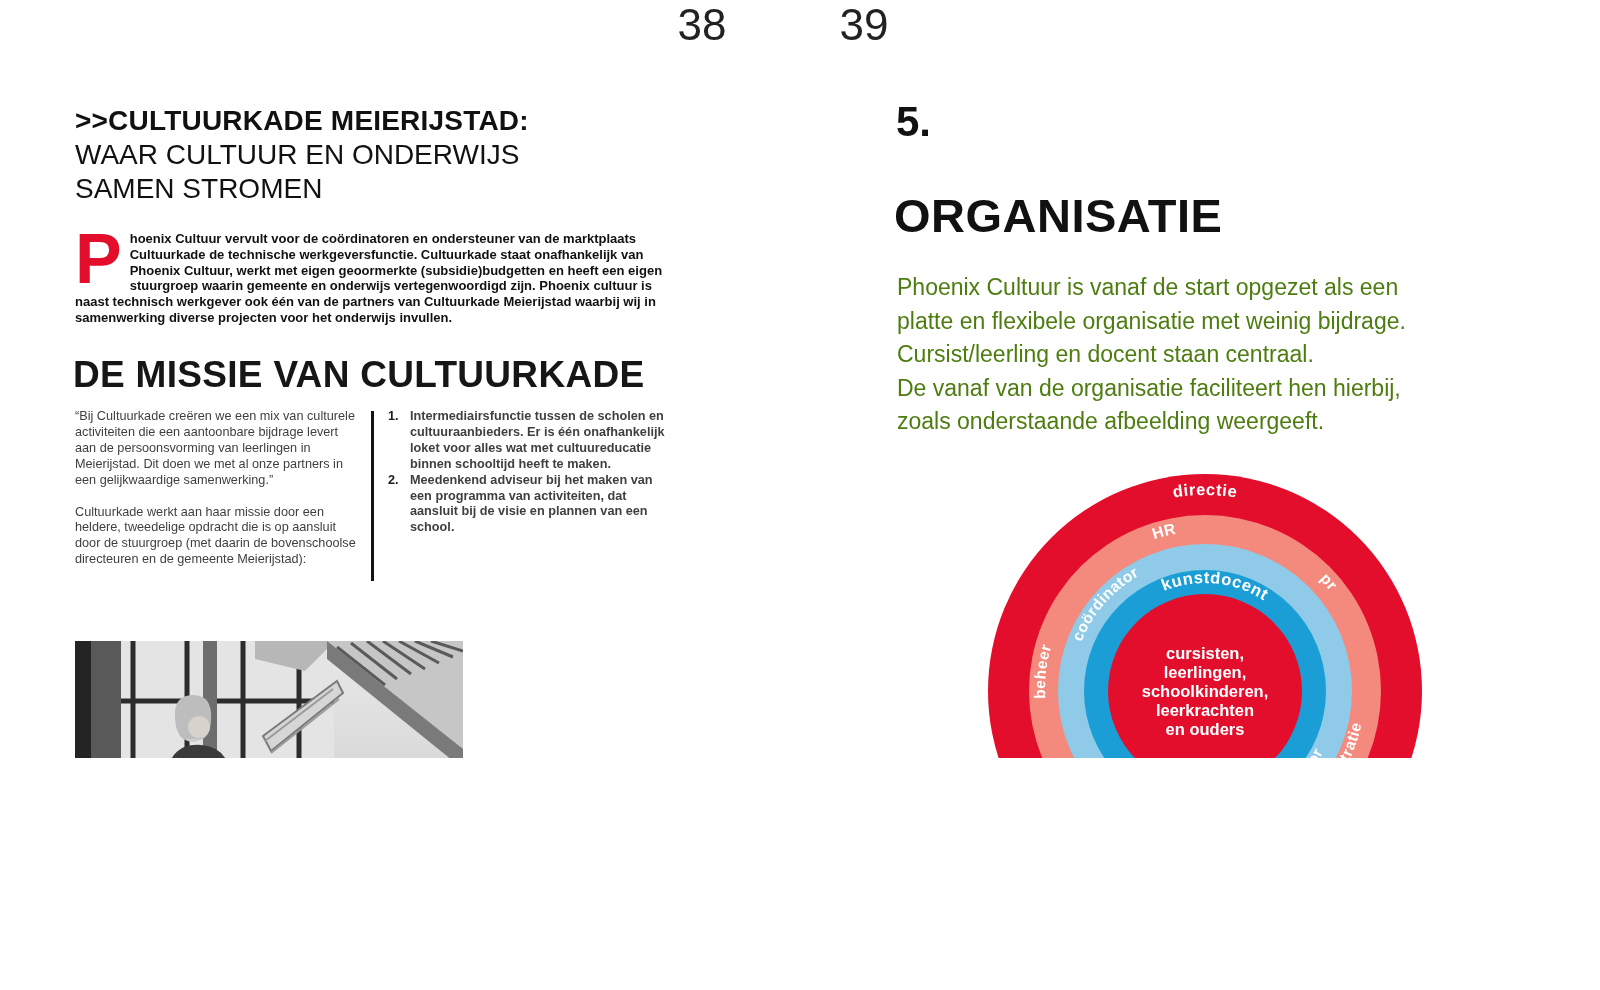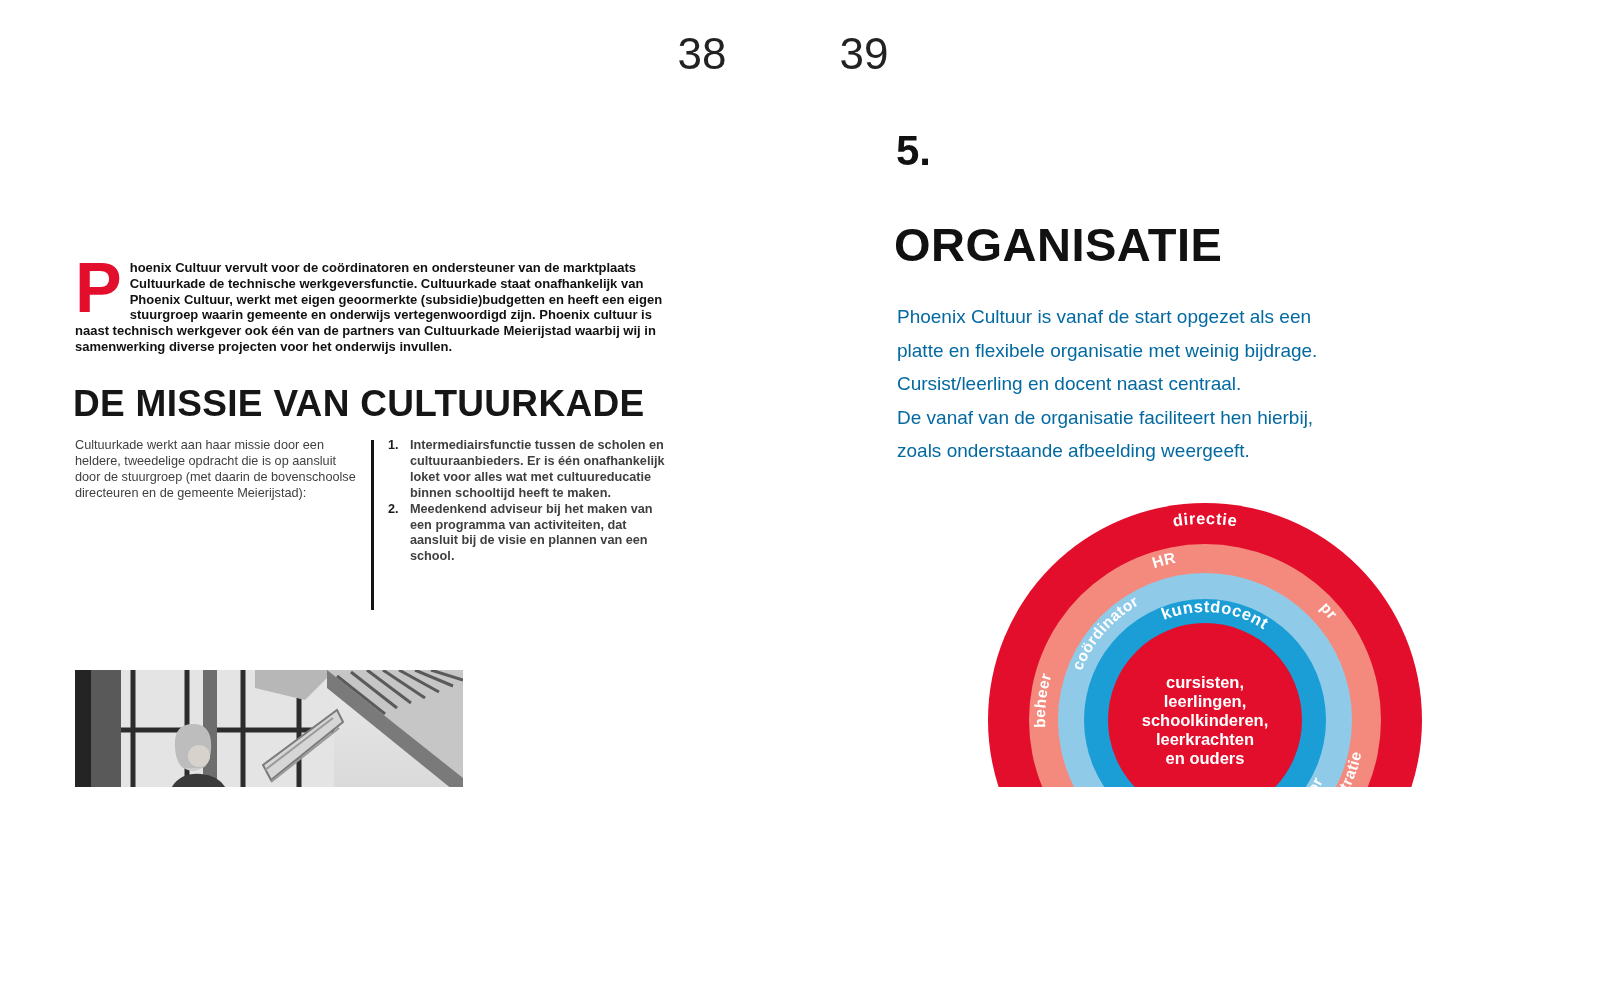--- a/index.html
+++ b/index.html
@@ -1,17 +1,17 @@
 <!DOCTYPE html>
 <html><head>
 <meta charset="utf-8">
 <style>
   html,body{margin:0;padding:0;background:#ffffff;}
   .canvas{position:relative;width:1600px;height:758px;background:#ffffff;overflow:hidden;
-          font-family:"Liberation Sans",sans-serif;color:#1a1a1a;margin-top:29px;}
+          font-family:"Liberation Sans",sans-serif;color:#1a1a1a;}
 
   
   .page-num{position:absolute;top:0;width:60px;text-align:center;font-size:44px;font-weight:400;color:#222;}
   .page-num.pn-left{left:672px;}
   .page-num.pn-right{left:834px;}
 
   
   .lp-title{position:absolute;left:75px;top:104px;line-height:34px;font-size:28px;color:#111;}
   .lp-title .t-bold{font-weight:800;letter-spacing:0.2px;}
   .lp-title .t-reg{font-weight:400;}
@@ -32,21 +32,21 @@
   .num-item .li-text{flex:1;font-weight:bold;}
   .more-info{margin:0;}
   .more-info b{color:#1c1c1c;}
 
   
   .photo{position:absolute;left:75px;top:641px;width:388px;height:258px;background:#d9d9d9;overflow:hidden;}
 
   
   .chapter-num{position:absolute;left:896px;top:98px;font-size:42px;font-weight:800;color:#111;}
   .chapter-title{position:absolute;left:894px;top:188px;font-size:47px;font-weight:700;color:#111;letter-spacing:0.5px;}
-  .rp-body{position:absolute;left:897px;top:271px;font-size:19px;line-height:33.5px;font-weight:400;color:#0369a1;}
+  .rp-body{position:absolute;left:897px;top:271px;font-size:23px;line-height:33.5px;font-weight:400;color:#4d7c0f;}
 
   
   .diagram{position:absolute;left:988px;top:474px;}
   .c-red{fill:#e30d2c;}
   .c-salmon{fill:#f48a7d;}
   .c-lblue{fill:#8fcbe8;}
   .c-dblue{fill:#1b9ed6;}
   .ring-label{fill:#ffffff;font-weight:700;font-family:"Liberation Sans",sans-serif;}
   .fs-outer{font-size:16.5px;letter-spacing:0.6px;}
   .fs-mid{font-size:15.5px;letter-spacing:0.5px;}
@@ -64,29 +64,35 @@
   .seg-red{background:#e30d2c;}
 </style>
 </head>
 <body>
 
 <div class="canvas">
 
   <div class="page-num pn-left">38</div>
   <div class="page-num pn-right">39</div>
 
+  <div class="lp-title">
+    <div class="t-bold">&gt;&gt;CULTUURKADE MEIERIJSTAD:</div>
+    <div class="t-reg">WAAR CULTUUR EN ONDERWIJS</div>
+    <div class="t-reg">SAMEN STROMEN</div>
+  </div>
 
   <div class="lp-intro">
     <span class="dropcap">P</span><span>hoenix Cultuur vervult voor de coördinatoren en ondersteuner van de marktplaats Cultuurkade de technische werkgeversfunctie. Cultuurkade staat onafhankelijk van Phoenix Cultuur, werkt met eigen geoormerkte (subsidie)budgetten en heeft een eigen stuurgroep waarin gemeente en onderwijs vertegenwoordigd zijn. Phoenix cultuur is naast technisch werkgever ook één van de partners van Cultuurkade Meierijstad waarbij wij in samenwerking diverse projecten voor het onderwijs invullen.</span>
   </div>
 
   <div class="lp-mission-h">DE MISSIE VAN CULTUURKADE</div>
 
   <div class="lp-cols">
     <div class="col-a">
+      <p>“Bij Cultuurkade creëren we een mix van culturele activiteiten die een aantoonbare bijdrage levert aan de persoonsvorming van leerlingen in Meierijstad. Dit doen we met al onze partners in een gelijkwaardige samenwerking.”</p>
       <p>Cultuurkade werkt aan haar missie door een heldere, tweedelige opdracht die is op aansluit door de stuurgroep (met daarin de bovenschoolse directeuren en de gemeente Meierijstad):</p>
     </div>
     <div class="col-divider"></div>
     <div class="col-b">
       <div class="num-item">
         <span class="num">1.</span>
         <span class="li-text">Intermediairsfunctie tussen de scholen en cultuuraanbieders. Er is één onafhankelijk loket voor alles wat met cultuureducatie binnen schooltijd heeft te maken.</span>
       </div>
       <div class="num-item">
         <span class="num">2.</span>
@@ -172,21 +178,21 @@
       <path d="M96,160 q-14,30 -10,60 l12,4 q2,-34 10,-56 Z" fill="#404040"></path>
     </svg>
   </div>
 
   <div class="chapter-num">5.</div>
   <div class="chapter-title">ORGANISATIE</div>
 
   <div class="rp-body">
     <div>Phoenix Cultuur is vanaf de start opgezet als een</div>
     <div>platte en flexibele organisatie met weinig bijdrage.</div>
-    <div>Cursist/leerling en docent naast centraal.</div>
+    <div>Cursist/leerling en docent staan centraal.</div>
     <div>De vanaf van de organisatie faciliteert hen hierbij,</div>
     <div>zoals onderstaande afbeelding weergeeft.</div>
   </div>
 
   <svg class="diagram" width="434" height="434" viewBox="-217 -217 434 434">
     <defs>
 
       <path id="cw196" d="M0,196 A196,196 0 0 1 -196,0 A196,196 0 0 1 0,-196 A196,196 0 0 1 196,0 A196,196 0 0 1 0,196"></path>
       <path id="cw160" d="M0,160 A160,160 0 0 1 -160,0 A160,160 0 0 1 0,-160 A160,160 0 0 1 160,0 A160,160 0 0 1 0,160"></path>
       <path id="cw133" d="M0,133 A133,133 0 0 1 -133,0 A133,133 0 0 1 0,-133 A133,133 0 0 1 133,0 A133,133 0 0 1 0,133"></path>

